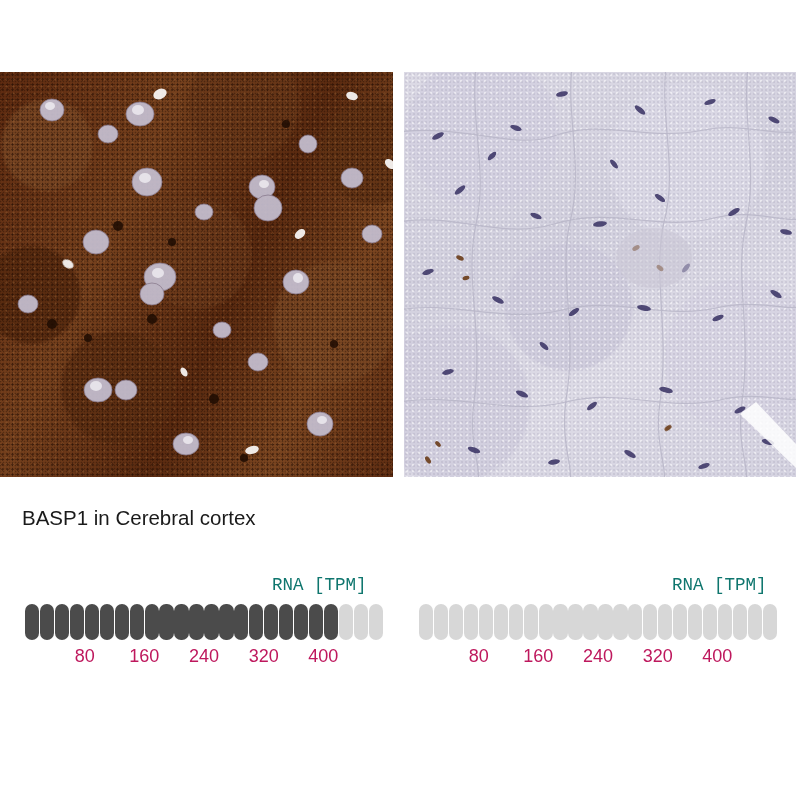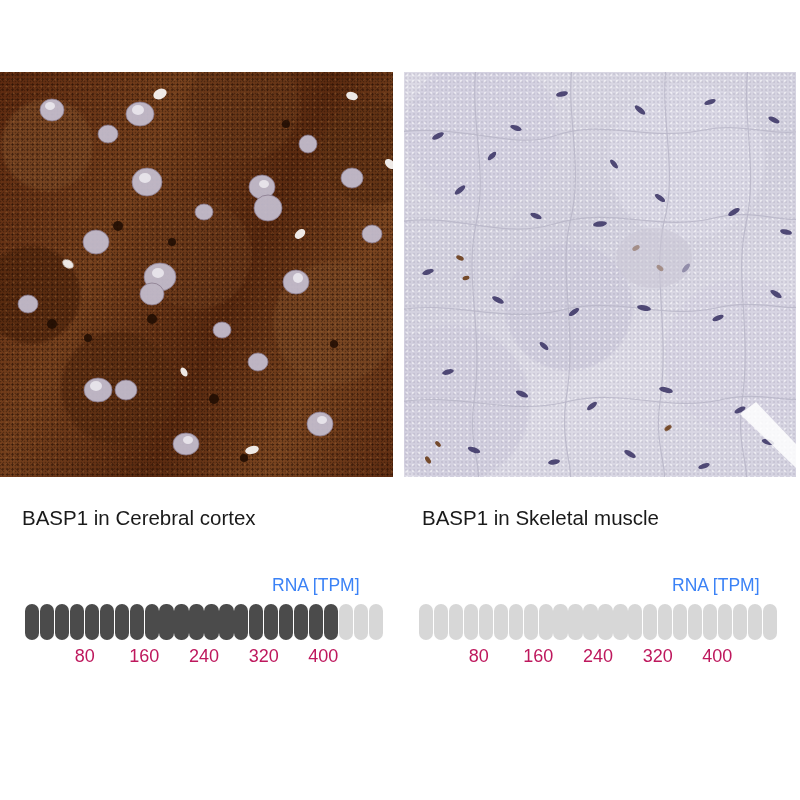--- a/index.html
+++ b/index.html
@@ -128,22 +128,23 @@
   }
   .panel-left  .caption { left: 22px; }
   .panel-right .caption { left: 22px; }
 
   
   .rna-label {
     position: absolute;
     top: 575px;
     font-size: 17.5px;
     line-height: 20px;
-    color: #3b82f6;
+    color: #0f766e;
     white-space: nowrap;
+    font-family: Liberation Mono, monospace;
   }
   .panel-left  .rna-label { left: 272px; }
   .panel-right .rna-label { left: 272px; }
 
   .gauge {
     position: absolute;
     top: 604px;
     height: 36px;
     display: flex;
     flex-direction: row;
@@ -354,21 +355,20 @@
         </g>
         <g fill="#cbc6d6" opacity="0.55">
           <ellipse cx="250" cy="186" rx="38" ry="30"></ellipse>
         </g>
         <g fill="#ffffff" opacity="0.85">
           <path d="M 352 330 L 392 372 L 392 396 L 336 342 Z"></path>
         </g>
       </svg>
     </div>
 
-    <div class="caption">BASP1 in Skeletal muscle</div>
 
     <div class="rna-label">RNA [TPM]</div>
 
     <div class="gauge" id="gauge-right">
         <div class="seg" style="background: rgb(215, 215, 215);"></div>
         <div class="seg" style="background: rgb(215, 215, 215);"></div>
         <div class="seg" style="background: rgb(215, 215, 215);"></div>
         <div class="seg" style="background: rgb(215, 215, 215);"></div>
         <div class="seg" style="background: rgb(215, 215, 215);"></div>
         <div class="seg" style="background: rgb(215, 215, 215);"></div>

